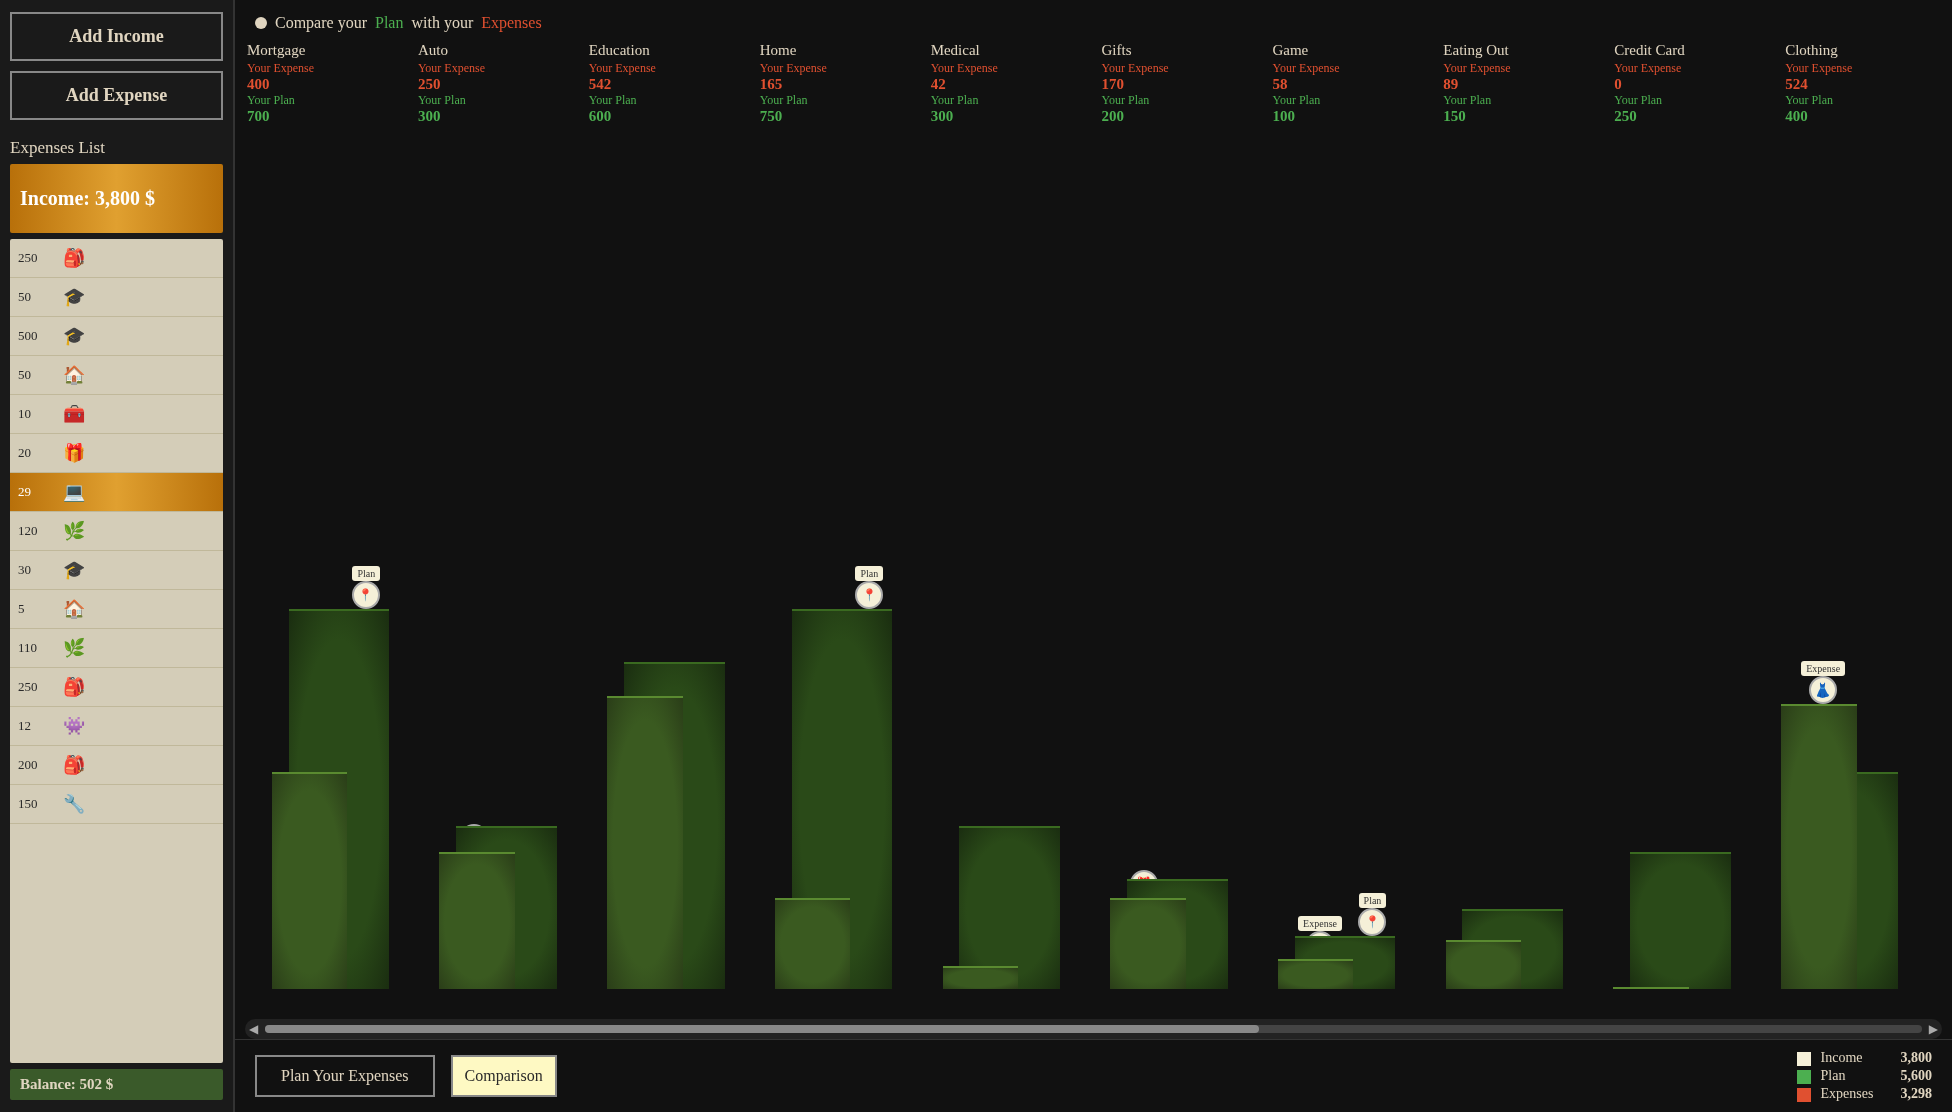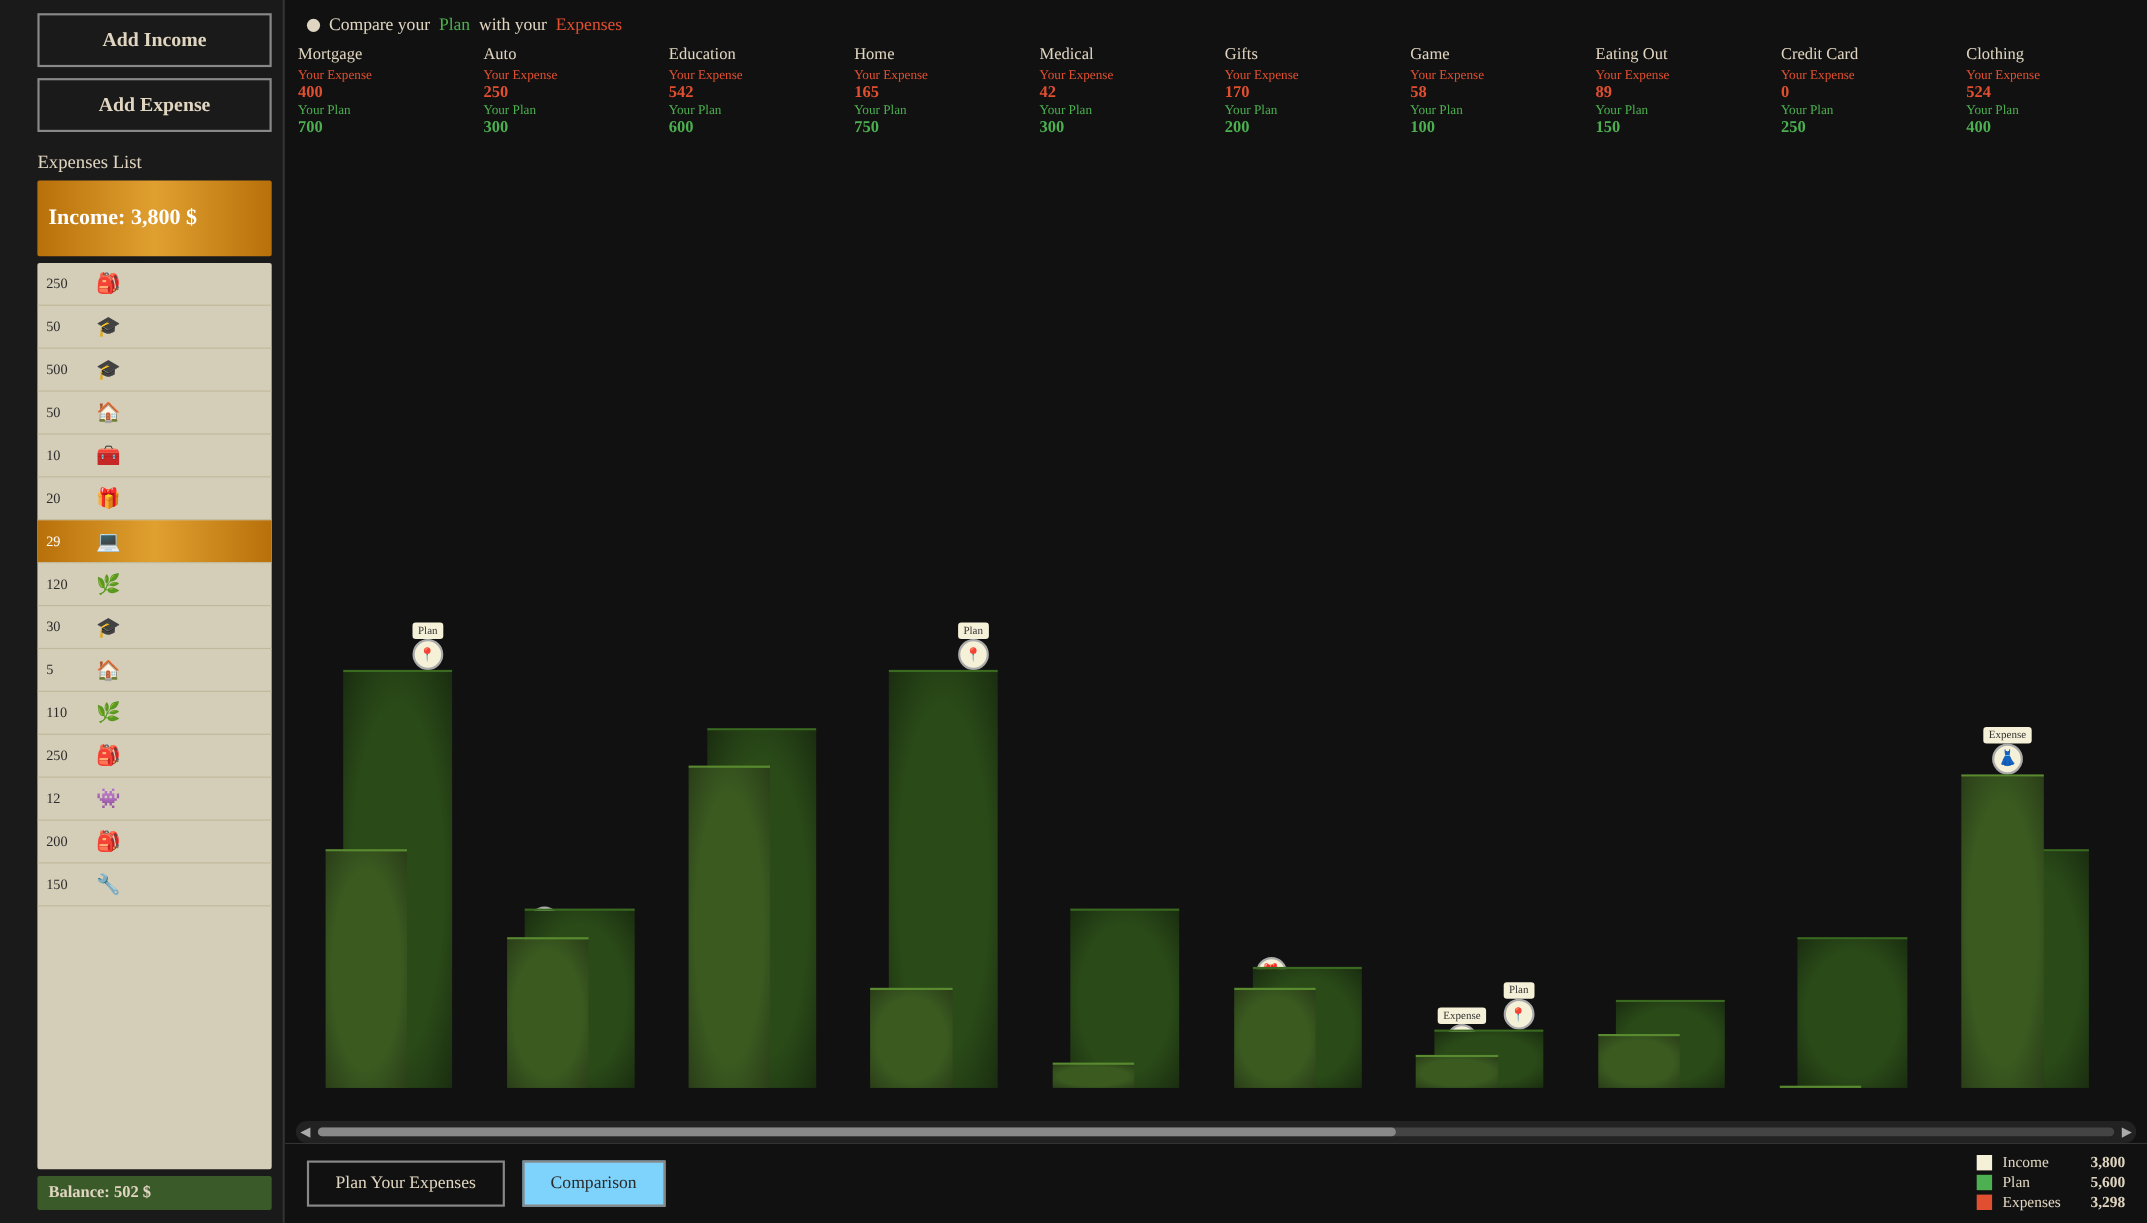--- a/index.html
+++ b/index.html
@@ -15,21 +15,20 @@
 
     
     .left-panel {
       width: 235px;
       min-width: 235px;
       background: #1a1a1a;
       display: flex;
       flex-direction: column;
       padding: 12px 10px;
       border-right: 2px solid #333;
-      margin-left: 24px;
     }
 
     .btn-add {
       background: #1a1a1a;
       border: 2px solid #888;
       color: #e0d5c0;
       font-family: 'Georgia', serif;
       font-size: 18px;
       font-weight: bold;
       padding: 12px 0;
@@ -283,40 +282,40 @@
     .btn-plan {
       background: #111;
       border: 2px solid #888;
       color: #e0d5c0;
       font-family: 'Georgia', serif;
       font-size: 16px;
       padding: 10px 24px;
       cursor: pointer;
     }
     .btn-comparison {
-      background: #7dd3fc;
+      background: #fef9c3;
       border: 2px solid #888;
       color: #2a2a2a;
       font-family: 'Georgia', serif;
       font-size: 16px;
-      padding: 10px 24px;
+      padding: 10px 12px;
       cursor: pointer;
     }
 
     .summary-legend {
       margin-left: auto;
       display: flex;
       flex-direction: column;
       gap: 2px;
       font-size: 14px;
     }
     .legend-row {
       display: flex;
       gap: 10px;
-      align-items: flex-start;
+      align-items: flex-end;
     }
     .legend-box {
       width: 14px; height: 14px;
       background: #f5f0d8;
       display: inline-block;
     }
     .legend-label { color: #e0d5c0; min-width: 70px; }
     .legend-val { color: #e0d5c0; font-weight: bold; }
   </style>
 </head>

